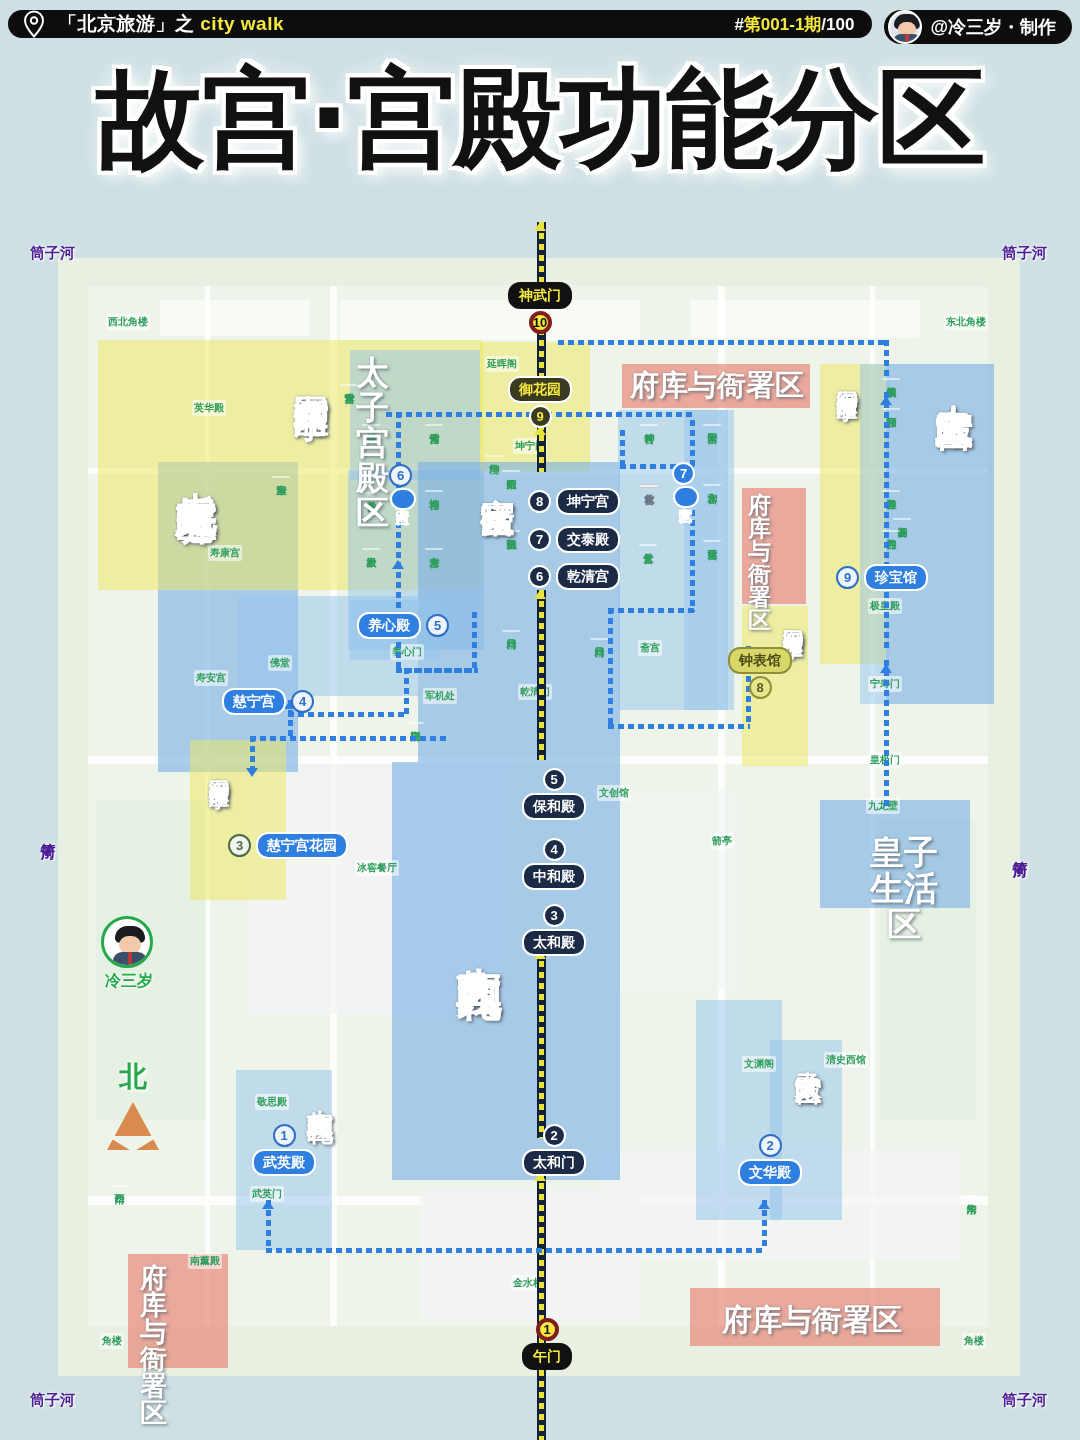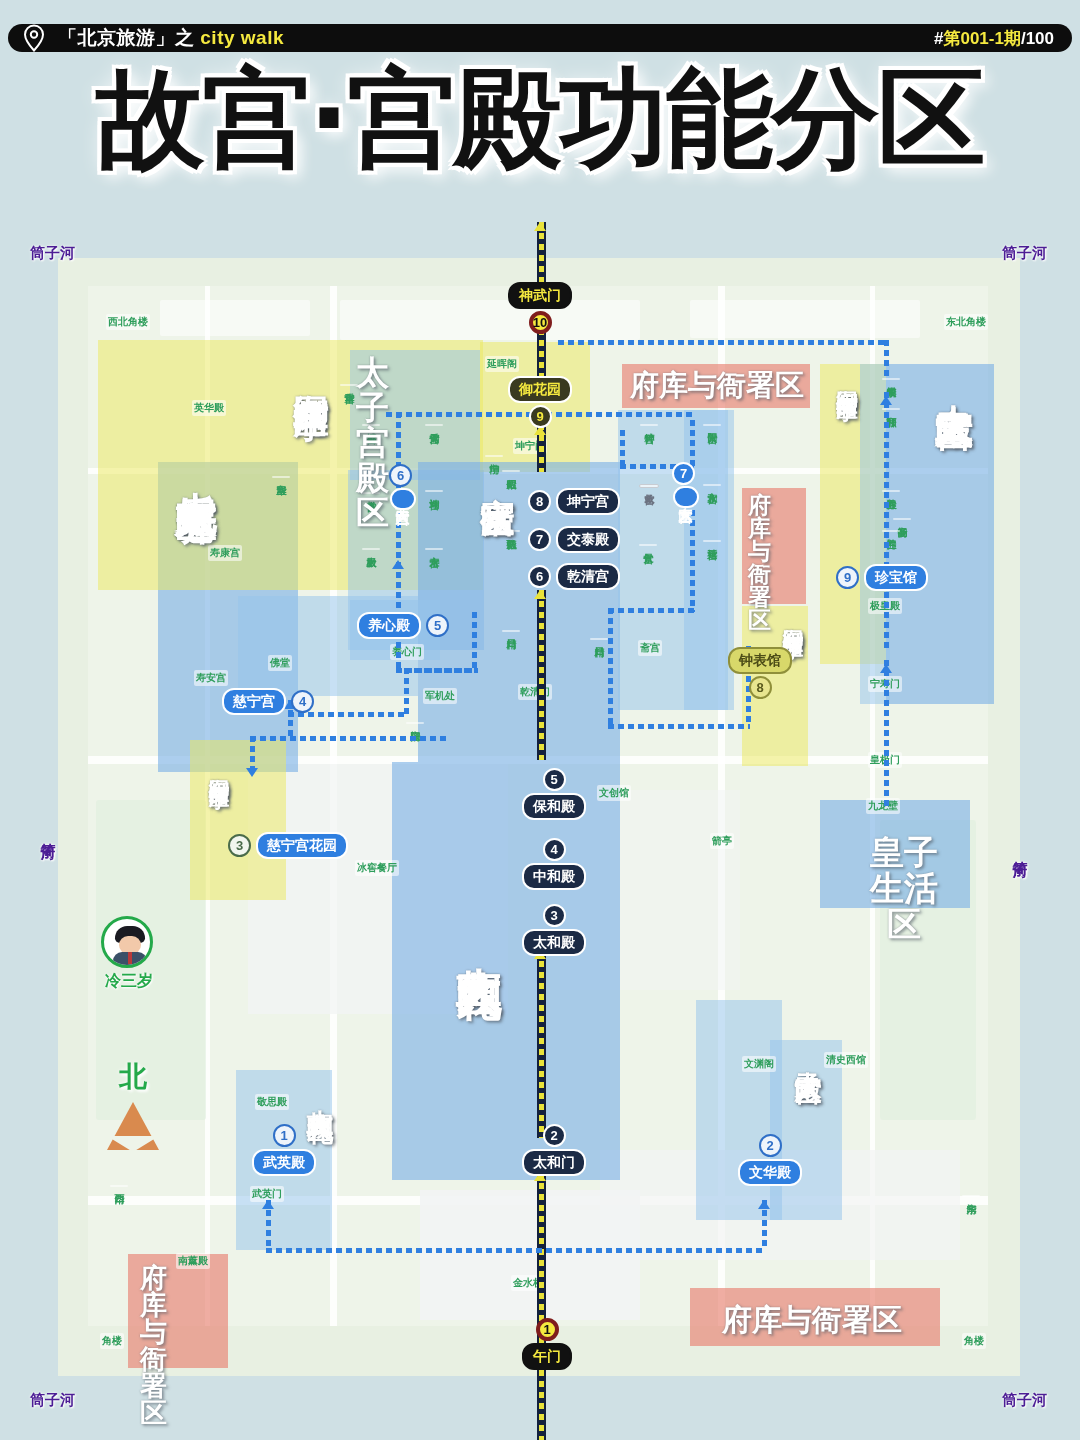--- a/index.html
+++ b/index.html
@@ -36,21 +36,21 @@
   .grey-courtyard{
     position:absolute; background:#f2f4f4;
   }
   .road{ position:absolute; background:#ffffff; opacity:.85;}
   .bldg{ position:absolute; background:rgba(255,255,255,.55); border-radius:2px;}
   .greenery{position:absolute;background:#dfeedd;border-radius:3px;}
 
   
   #header{
     position:absolute; left:0; top:10px; width:1080px; height:42px;
-    display:flex; align-items:flex-end; gap:12px; z-index:60;
+    display:flex; align-items:flex-start; gap:12px; z-index:60;
     padding:0 8px;
   }
   .hdr-pill{
     background:#0d0d0d; border-radius:21px; display:flex; align-items:center;
     color:#fff;
   }
   #hdr-main{ flex:1; padding:0 18px 0 14px; justify-content:space-between;}
   #hdr-left{ display:flex; align-items:center; gap:12px;}
   #hdr-title{ font-size:19px; font-weight:bold; letter-spacing:.5px;}
   #hdr-title .cw{ color:#f5e93f; }
@@ -230,20 +230,29 @@
 <div id="header">
   <div class="hdr-pill" id="hdr-main">
     <div id="hdr-left">
       <svg class="pin-icon" viewBox="0 0 24 28">
         <path d="M12 1.5c-5 0-9 4-9 9 0 6 9 16 9 16s9-10 9-16c0-5-4-9-9-9z" fill="none" stroke="#fff" stroke-width="2"></path>
         <circle cx="12" cy="10.5" r="3.2" fill="none" stroke="#fff" stroke-width="2"></circle>
       </svg>
       <div id="hdr-title"><span>「北京旅游」之 </span><span class="cw">city walk</span></div>
     </div>
     <div id="hdr-issue"><span>#</span><span class="num">第001-1期</span><span>/100</span></div>
+  </div>
+  <div class="hdr-pill" id="hdr-author">
+    <div class="avatar">
+      <div class="hair"></div>
+        <div class="face"></div>
+        <div class="body"></div>
+        <div class="tie"></div>
+    </div>
+    <div id="hdr-author-name">@冷三岁・制作</div>
   </div>
 </div>
 
 <div id="big-title">故宫·宫殿功能分区</div>
 
 <div class="zone blue" style="left:158px;top:462px;width:140px;height:310px;"></div>
 <div class="zone blue-l" style="left:238px;top:596px;width:180px;height:100px;"></div>
 <div class="zone yellow" style="left:98px;top:340px;width:385px;height:250px;"></div>
 <div class="zone yellow" style="left:190px;top:740px;width:96px;height:160px;"></div>
 <div class="zone blue-l" style="left:350px;top:350px;width:130px;height:130px;"></div>
@@ -388,21 +397,21 @@
 <div class="mlabel v" style="left:882px;top:530px;">养性门</div>
 <div class="mlabel" style="left:868px;top:598px;">极皇殿</div>
 <div class="mlabel" style="left:868px;top:676px;">宁寿门</div>
 <div class="mlabel" style="left:868px;top:752px;">皇极门</div>
 <div class="mlabel" style="left:866px;top:798px;">九龙壁</div>
 
 <div class="mlabel" style="left:742px;top:1056px;">文渊阁</div>
 <div class="mlabel" style="left:824px;top:1052px;">清史西馆</div>
 <div class="mlabel" style="left:255px;top:1094px;">敬思殿</div>
 <div class="mlabel" style="left:250px;top:1186px;">武英门</div>
-<div class="mlabel" style="left:176px;top:1253px;">南薰殿</div>
+<div class="mlabel" style="left:188px;top:1253px;">南薰殿</div>
 <div class="mlabel v" style="left:110px;top:1185px;">西华门</div>
 <div class="mlabel v" style="left:962px;top:1195px;">东华门</div>
 <div class="mlabel" style="left:511px;top:1275px;">金水桥</div>
 
 <div class="poi gate col" style="left:508px;top:282px;">
   <div class="pill">神武门</div>
   <div class="num">10</div>
 </div>
 <div class="poi olive col" style="left:508px;top:376px;justify-content:flex-end;">
   <div class="pill">御花园</div>

